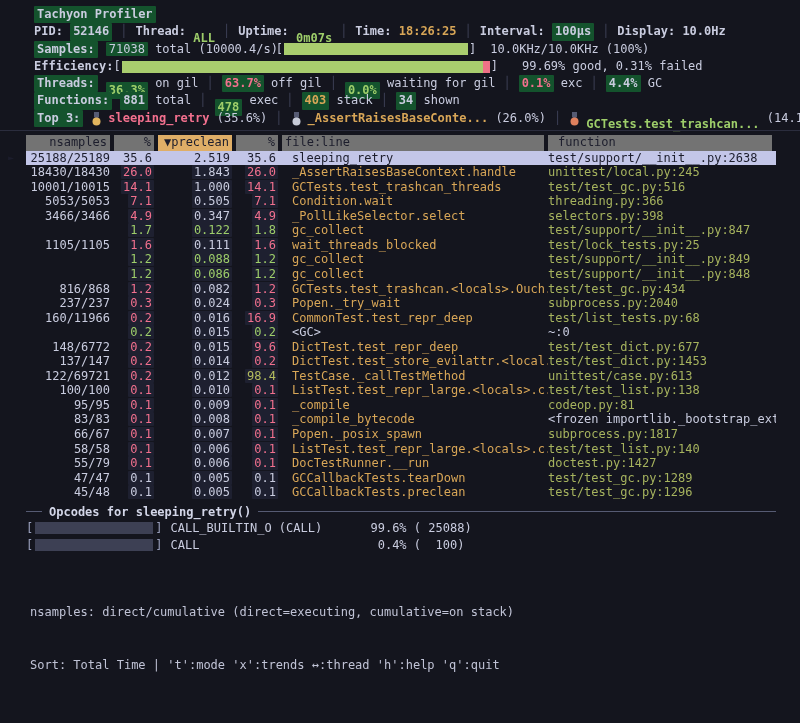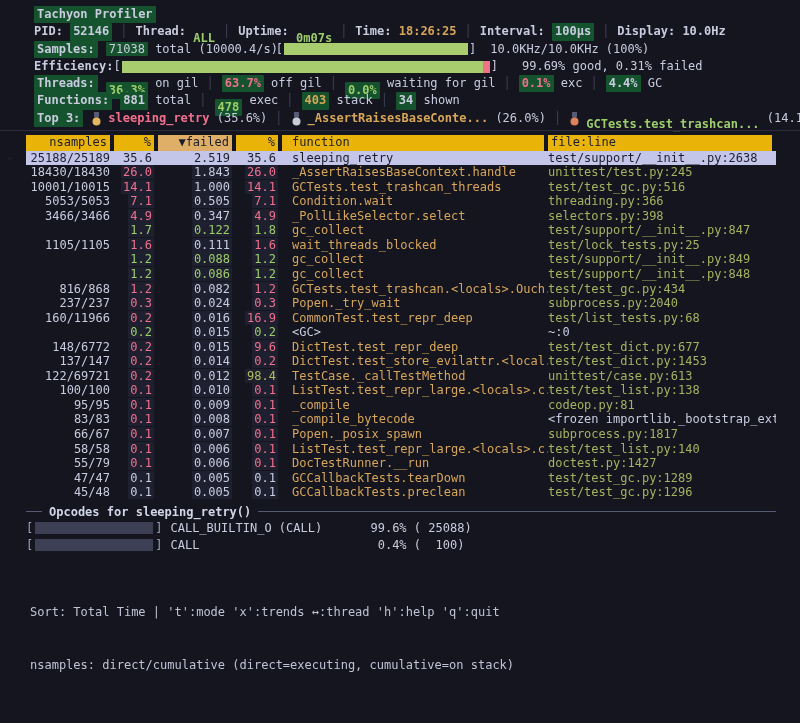--- a/index.html
+++ b/index.html
@@ -18,21 +18,21 @@
   .samples-bar{width:184px;}
   .eff-bar{width:368px;}
   .fill-green{background:#a9cd6e;height:100%;}
   .fill-pink{background:#ef7287;height:100%;}
   .samples-val{display:inline-block;width:170px;}
   .lbl{margin-right:8px;}
   .hr{position:absolute;left:0;right:0;height:1px;background:#2b2d3e;margin-top:3px;}
   
   .grid{display:grid;grid-template-columns:88px 44px 78px 46px 1fr 228px;}
   .thead{margin-top:8px;height:15.5px;line-height:15.5px;}
-  .thead .hc{background:#eab308;color:#1c1d2c;margin-right:4px;padding:0 3px;white-space:pre;overflow:hidden;}
+  .thead .hc{background:#737373;color:#1c1d2c;margin-right:4px;padding:0 3px;white-space:pre;overflow:hidden;}
   .thead .hc.sorted{background:#dfae67;}
   .thead .r{text-align:right;}
   .trow{height:14.55px;line-height:14.55px;white-space:pre;position:relative;}
   .trow span{overflow:hidden;}
   .cell-r{text-align:right;margin-right:4px;}
   .cell-fn{padding-left:10px;padding-right:4px;}
   .vchip{background:#1e2030;padding:0 2px;border-radius:1px;}
   .trow.sel{background:#c3c6e8;}
   .trow.sel span{color:#1c1d2c;}
   .trow.sel .vchip{background:transparent;}
@@ -88,29 +88,29 @@
               <path d="M3 0h5v5L5.5 7 3 5z" fill="#565b73"></path>
               <circle cx="5.5" cy="9.5" r="4" fill="#e0815e"></circle>
             </svg></span><span class="bold c-g">GCTests.test_trashcan...</span><span> (14.1%)</span></span></div>
   </div>
 
   <div class="hr"></div>
 
   <div class="thead grid">
     <span class="hc r">nsamples</span>
     <span class="hc r">%</span>
-    <span class="hc r sorted">▼failed</span>
+    <span class="hc r sorted">▼preclean</span>
     <span class="hc r">%</span>
+    <span class="hc">file:line</span>
     <span class="hc" style="padding-left:10px">function</span>
-    <span class="hc">file:line</span>
   </div>
 
   <div id="tbody">
       <div class="trow grid sel"><span class="sel-marker">►</span><span class="cell-r c-w">25188/25189</span><span class="cell-r"><span class="vchip c-w">35.6</span></span><span class="cell-r"><span class="vchip c-w">2.519</span></span><span class="cell-r"><span class="vchip c-w">35.6</span></span><span class="cell-fn c-w">sleeping_retry</span><span class="c-f">test/support/__init__.py:2638</span></div>
-      <div class="trow grid"><span class="cell-r c-w">18430/18430</span><span class="cell-r"><span class="vchip c-p">26.0</span></span><span class="cell-r"><span class="vchip c-w">1.843</span></span><span class="cell-r"><span class="vchip c-p">26.0</span></span><span class="cell-fn c-a">_AssertRaisesBaseContext.handle</span><span class="c-f">unittest/test.py:245</span></div>
+      <div class="trow grid"><span class="cell-r c-w">18430/18430</span><span class="cell-r"><span class="vchip c-p">26.0</span></span><span class="cell-r"><span class="vchip c-w">1.843</span></span><span class="cell-r"><span class="vchip c-p">26.0</span></span><span class="cell-fn c-a">_AssertRaisesBaseContext.handle</span><span class="c-f">unittest/local.py:245</span></div>
       <div class="trow grid"><span class="cell-r c-w">10001/10015</span><span class="cell-r"><span class="vchip c-p">14.1</span></span><span class="cell-r"><span class="vchip c-w">1.000</span></span><span class="cell-r"><span class="vchip c-p">14.1</span></span><span class="cell-fn c-a">GCTests.test_trashcan_threads</span><span class="c-f">test/test_gc.py:516</span></div>
       <div class="trow grid"><span class="cell-r c-w">5053/5053</span><span class="cell-r"><span class="vchip c-p">7.1</span></span><span class="cell-r"><span class="vchip c-w">0.505</span></span><span class="cell-r"><span class="vchip c-p">7.1</span></span><span class="cell-fn c-a">Condition.wait</span><span class="c-f">threading.py:366</span></div>
       <div class="trow grid"><span class="cell-r c-w">3466/3466</span><span class="cell-r"><span class="vchip c-p">4.9</span></span><span class="cell-r"><span class="vchip c-w">0.347</span></span><span class="cell-r"><span class="vchip c-p">4.9</span></span><span class="cell-fn c-a">_PollLikeSelector.select</span><span class="c-f">selectors.py:398</span></div>
       <div class="trow grid"><span class="cell-r c-g">1221/1267</span><span class="cell-r"><span class="vchip c-g">1.7</span></span><span class="cell-r"><span class="vchip c-g">0.122</span></span><span class="cell-r"><span class="vchip c-g">1.8</span></span><span class="cell-fn c-a">gc_collect</span><span class="c-f">test/support/__init__.py:847</span></div>
       <div class="trow grid"><span class="cell-r c-w">1105/1105</span><span class="cell-r"><span class="vchip c-p">1.6</span></span><span class="cell-r"><span class="vchip c-w">0.111</span></span><span class="cell-r"><span class="vchip c-p">1.6</span></span><span class="cell-fn c-a">wait_threads_blocked</span><span class="c-f">test/lock_tests.py:25</span></div>
       <div class="trow grid"><span class="cell-r c-g">876/876</span><span class="cell-r"><span class="vchip c-g">1.2</span></span><span class="cell-r"><span class="vchip c-g">0.088</span></span><span class="cell-r"><span class="vchip c-g">1.2</span></span><span class="cell-fn c-a">gc_collect</span><span class="c-f">test/support/__init__.py:849</span></div>
       <div class="trow grid"><span class="cell-r c-g">856/856</span><span class="cell-r"><span class="vchip c-g">1.2</span></span><span class="cell-r"><span class="vchip c-g">0.086</span></span><span class="cell-r"><span class="vchip c-g">1.2</span></span><span class="cell-fn c-a">gc_collect</span><span class="c-f">test/support/__init__.py:848</span></div>
       <div class="trow grid"><span class="cell-r c-w">816/868</span><span class="cell-r"><span class="vchip c-p">1.2</span></span><span class="cell-r"><span class="vchip c-w">0.082</span></span><span class="cell-r"><span class="vchip c-p">1.2</span></span><span class="cell-fn c-a">GCTests.test_trashcan.&lt;locals&gt;.Ouch...</span><span class="c-f">test/test_gc.py:434</span></div>
       <div class="trow grid"><span class="cell-r c-w">237/237</span><span class="cell-r"><span class="vchip c-p">0.3</span></span><span class="cell-r"><span class="vchip c-w">0.024</span></span><span class="cell-r"><span class="vchip c-p">0.3</span></span><span class="cell-fn c-a">Popen._try_wait</span><span class="c-f">subprocess.py:2040</span></div>
       <div class="trow grid"><span class="cell-r c-w">160/11966</span><span class="cell-r"><span class="vchip c-p">0.2</span></span><span class="cell-r"><span class="vchip c-w">0.016</span></span><span class="cell-r"><span class="vchip c-p">16.9</span></span><span class="cell-fn c-a">CommonTest.test_repr_deep</span><span class="c-f">test/list_tests.py:68</span></div>
@@ -132,16 +132,16 @@
     <span class="dash"></span>
     <span class="opsep-title">Opcodes for sleeping_retry()</span>
     <span class="dashline"></span>
   </div>
   <div id="opcodes">
       <div class="oprow"><span class="opbracket">[</span><span class="opbar"><span class="f" style="width: 99.6%;"></span></span><span class="opbracket">]</span><span class="oplabel">CALL_BUILTIN_O (CALL)</span><span class="opstat">99.6% ( 25088)</span></div>
       <div class="oprow"><span class="opbracket">[</span><span class="opbar"><span class="f" style="width: 0.4%;"></span></span><span class="opbracket">]</span><span class="oplabel">CALL</span><span class="opstat"> 0.4% (  100)</span></div>
     </div>
 
   <div class="footer">
+    <div>nsamples: direct/cumulative (direct=executing, cumulative=on stack)</div>
     <div>Sort: Total Time | 't':mode 'x':trends ↔:thread 'h':help 'q':quit</div>
-    <div>nsamples: direct/cumulative (direct=executing, cumulative=on stack)</div>
   </div>
 </div>
 
 </body></html>

